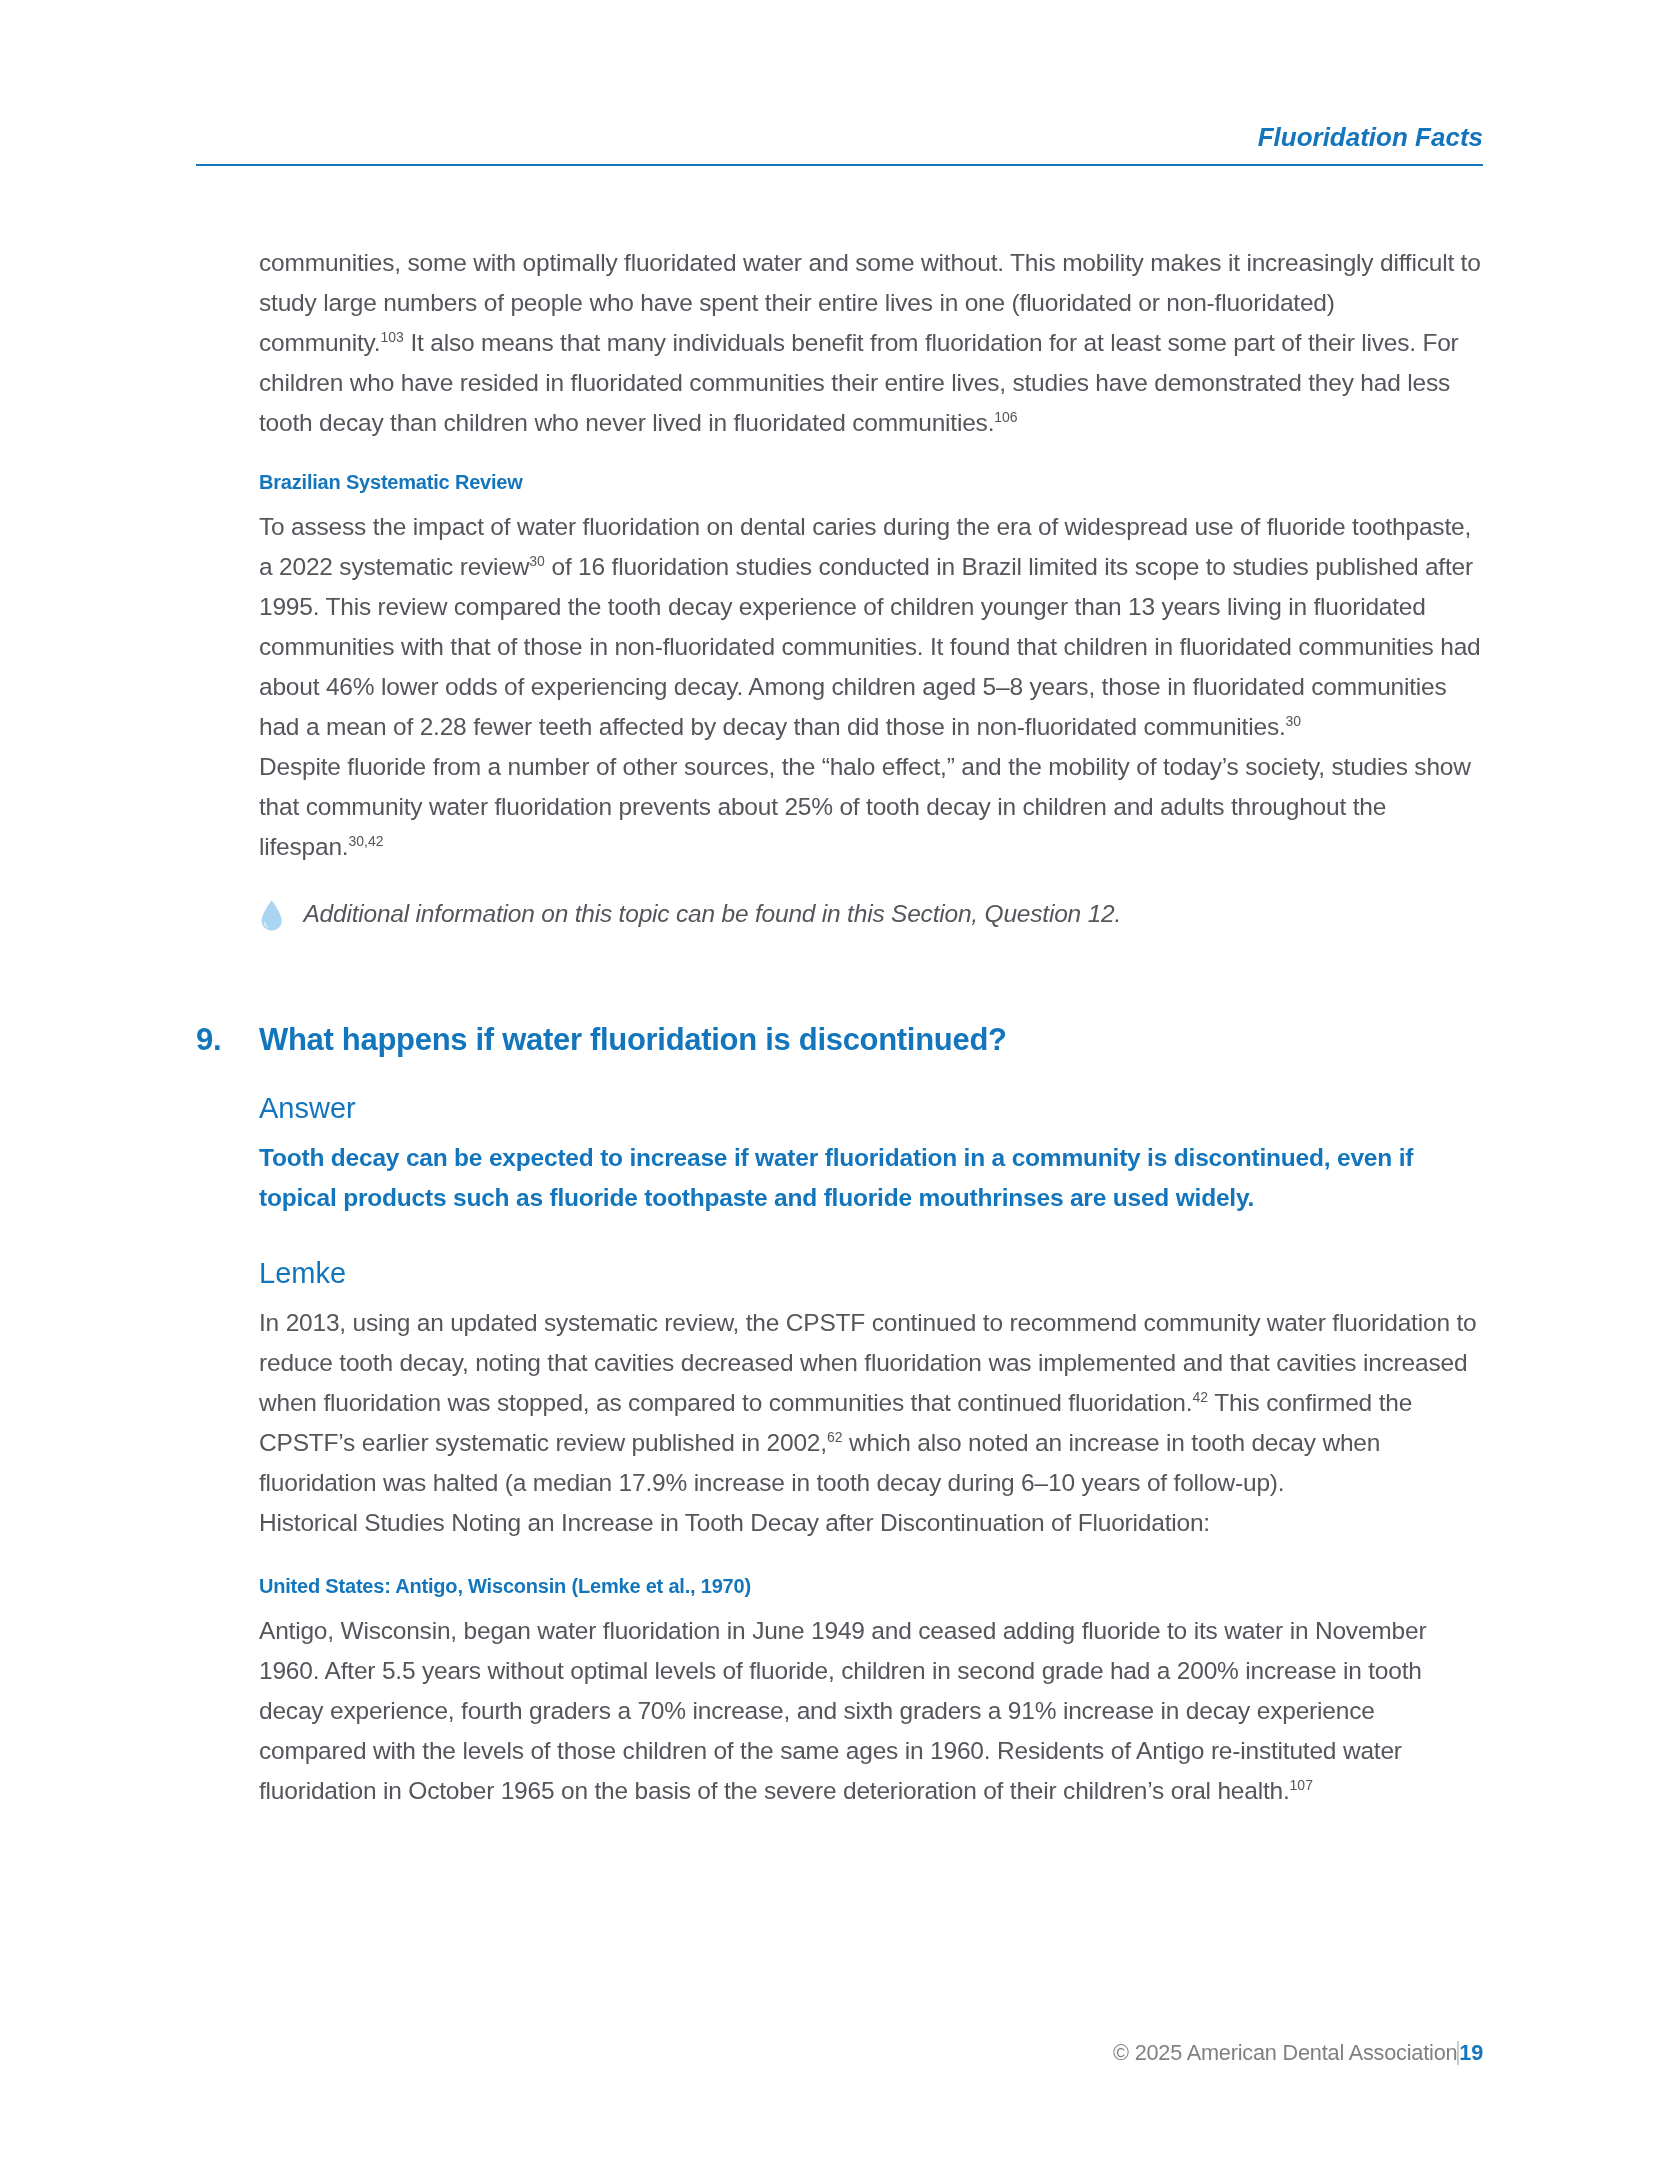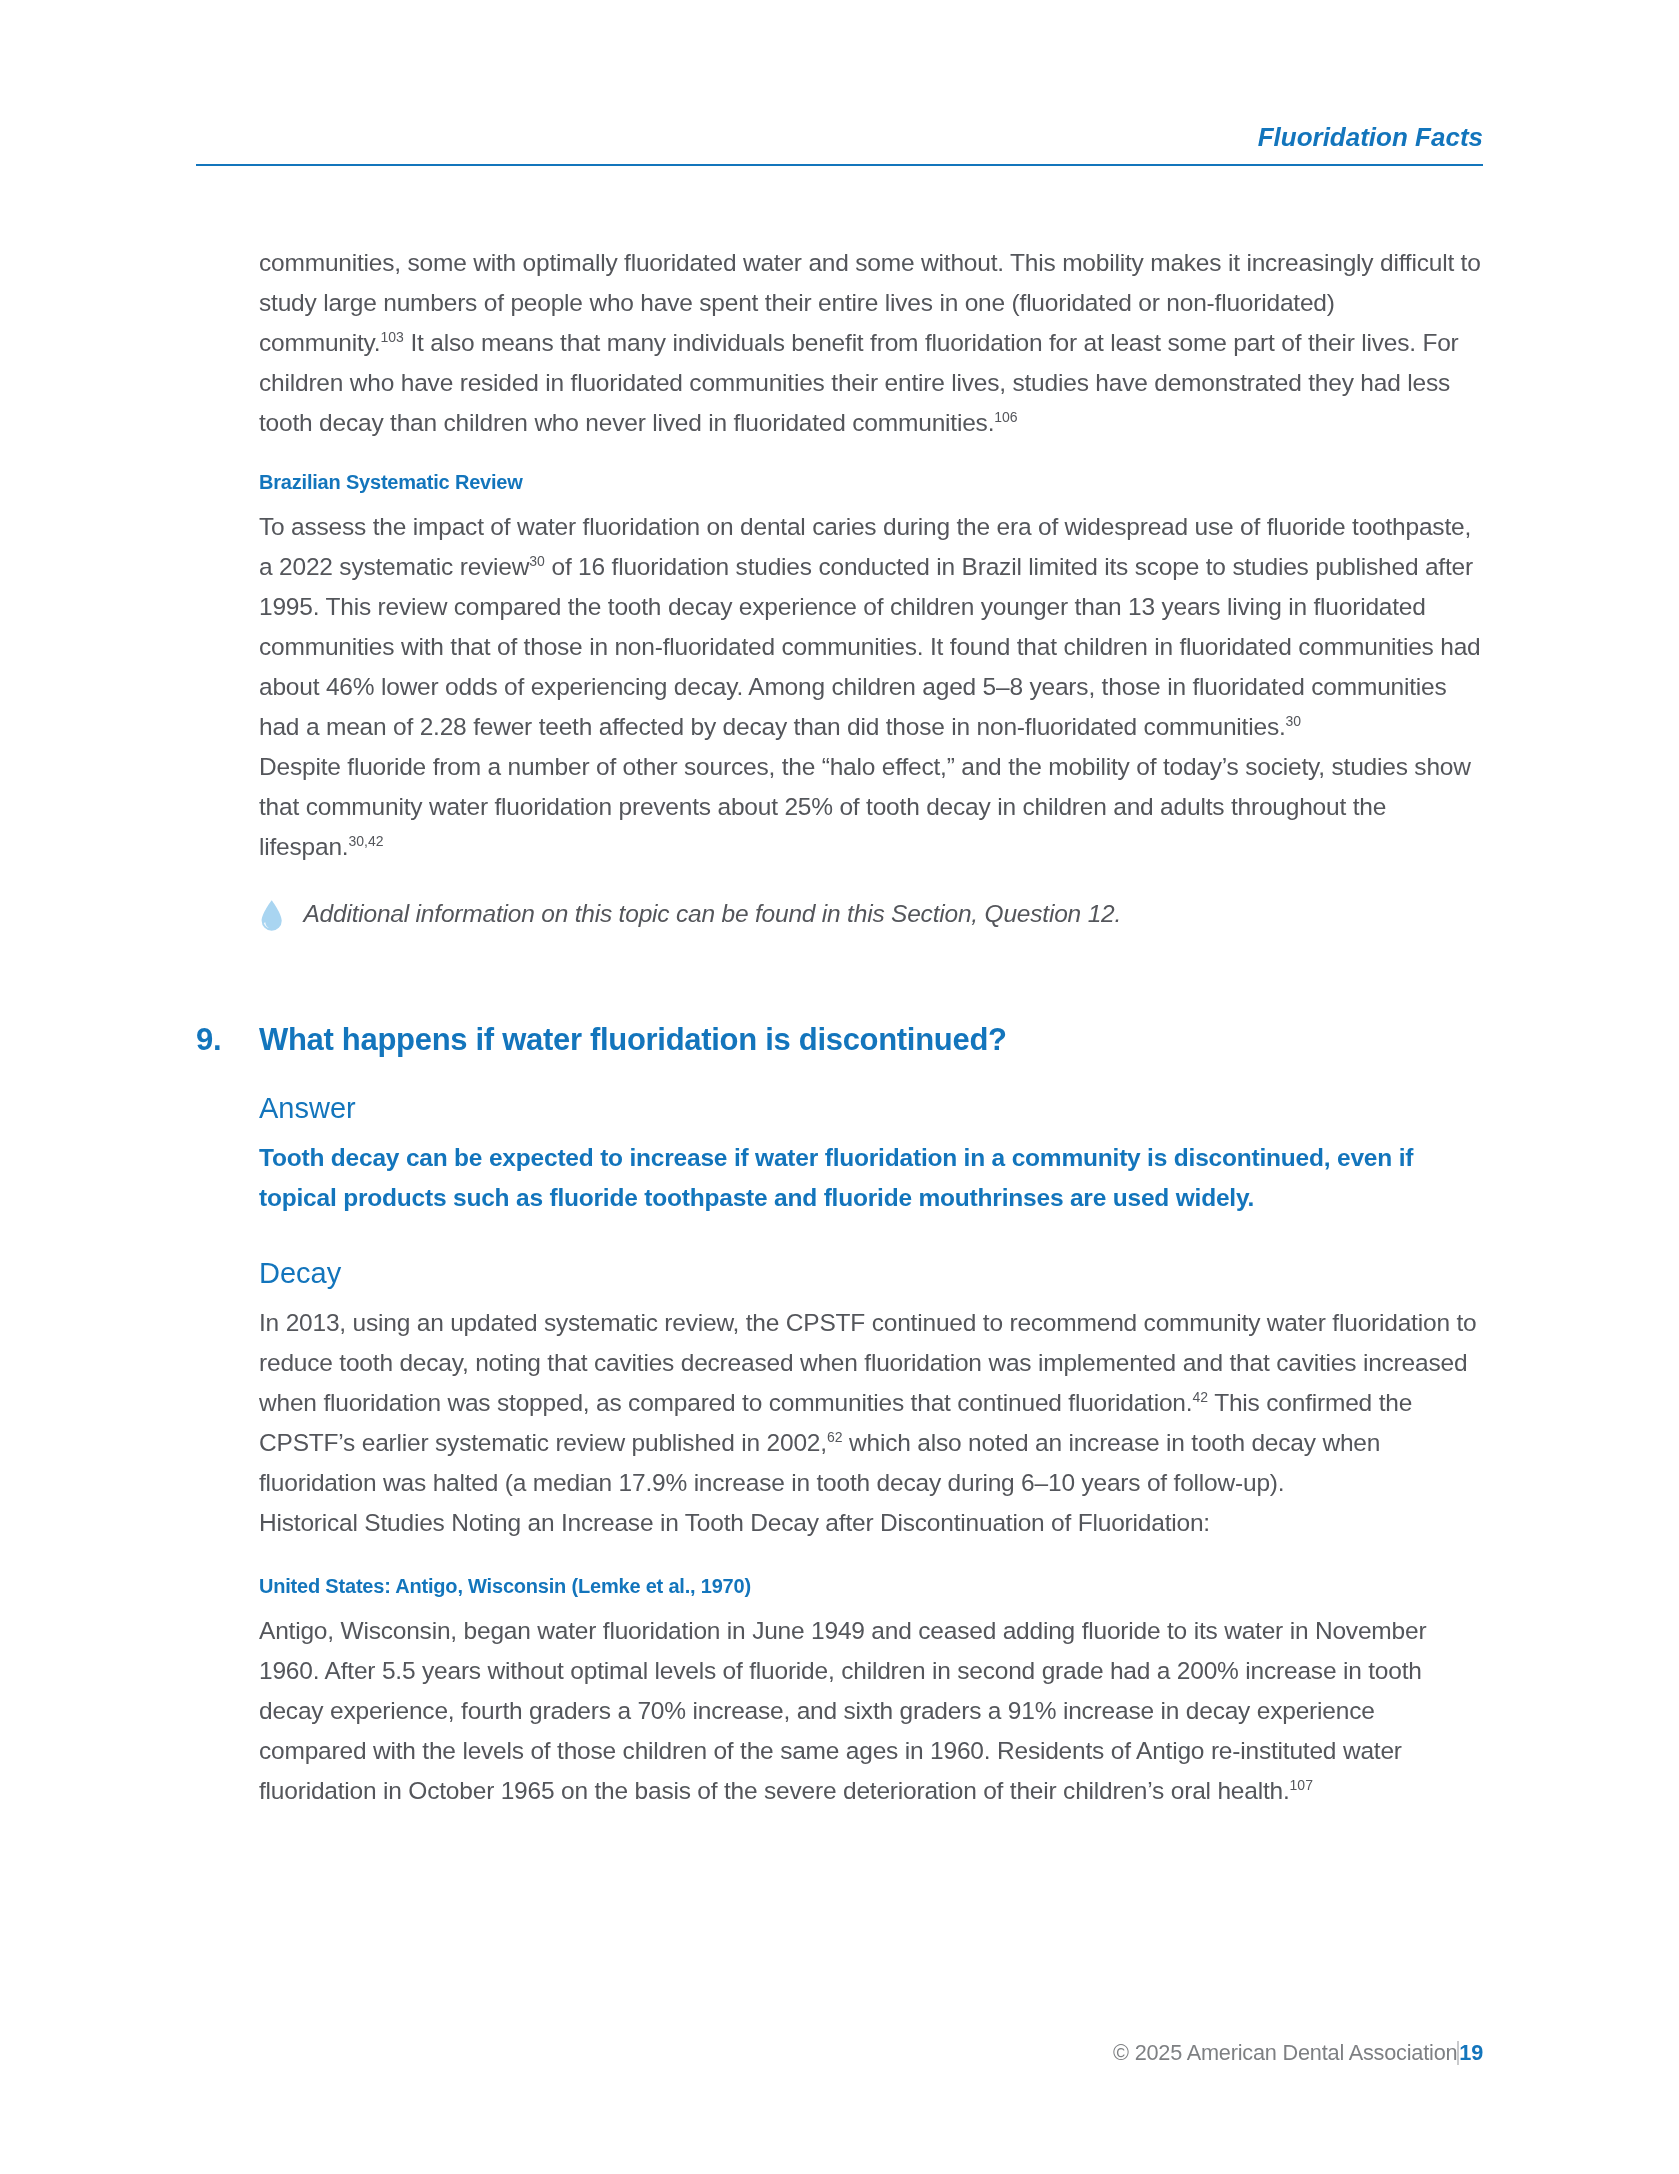--- a/index.html
+++ b/index.html
@@ -141,21 +141,21 @@
 
     <div class="q-row">
       <span class="q-num">9.</span>
       <span>What happens if water fluoridation is discontinued?</span>
     </div>
 
     <div class="label">Answer</div>
 
     <p class="answer">Tooth decay can be expected to increase if water fluoridation in a community is discontinued, even if topical products such as fluoride toothpaste and fluoride mouthrinses are used widely.</p>
 
-    <div class="label fact-label">Decay</div>
+    <div class="label fact-label">Lemke</div>
 
     <p class="body" style="margin-top:13px;"><span>In 2013, using an updated systematic review, the CPSTF continued to recommend community water fluoridation to reduce tooth decay, noting that cavities decreased when fluoridation was implemented and that cavities increased when fluoridation was stopped, as compared to communities that continued fluoridation.</span><sup>42</sup><span> This confirmed the CPSTF’s earlier systematic review published in 2002,</span><sup>62</sup><span> which also noted an increase in tooth decay when fluoridation was halted (a median 17.9% increase in tooth decay during 6–10 years of follow-up).</span></p>
 
     <p class="body mt-para">Historical Studies Noting an Increase in Tooth Decay after Discontinuation of Fluoridation:</p>
 
     <h3 class="sub" style="margin-top:32px;">United States: Antigo, Wisconsin (Lemke et al., 1970)</h3>
 
     <p class="body"><span>Antigo, Wisconsin, began water fluoridation in June 1949 and ceased adding fluoride to its water in November 1960. After 5.5 years without optimal levels of fluoride, children in second grade had a 200% increase in tooth decay experience, fourth graders a 70% increase, and sixth graders a 91% increase in decay experience compared with the levels of those children of the same ages in 1960. Residents of Antigo re-instituted water fluoridation in October 1965 on the basis of the severe deterioration of their children’s oral health.</span><sup>107</sup></p>
 
   </div>

